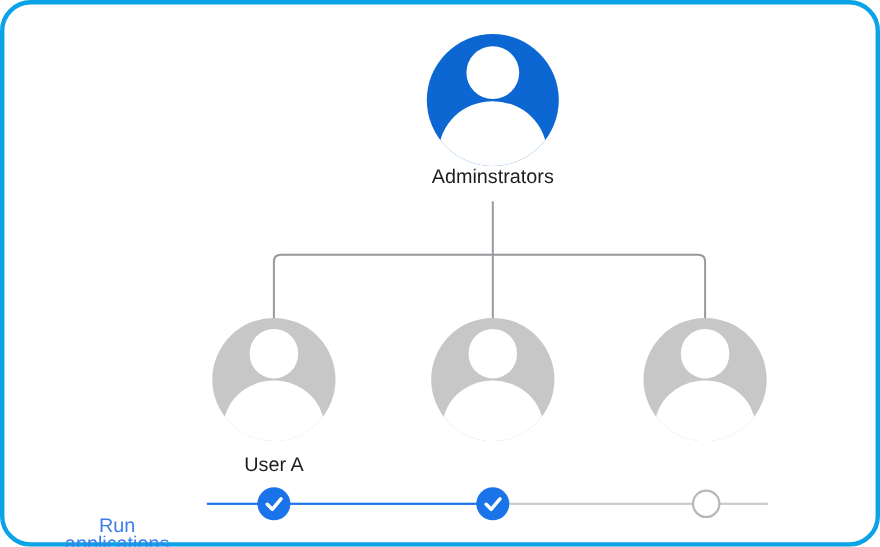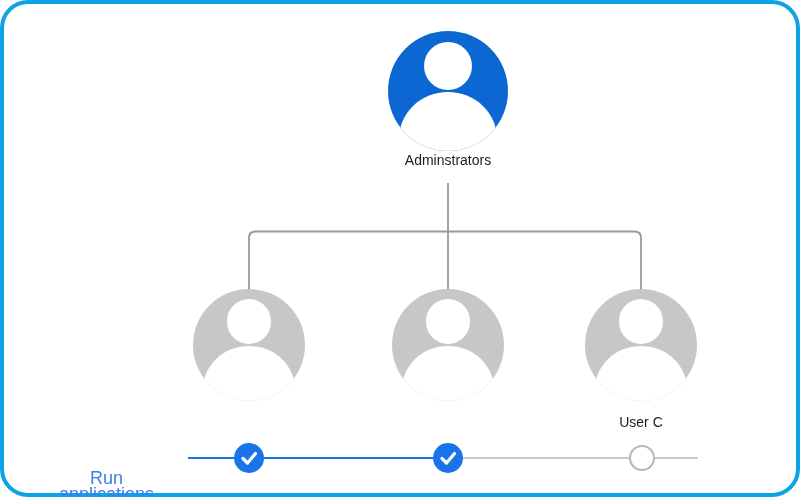--- a/index.html
+++ b/index.html
@@ -24,21 +24,21 @@
   .avatar{position:absolute;border-radius:50%;overflow:hidden;}
   .avatar .head{position:absolute;left:30%;top:9%;width:40%;height:40%;border-radius:50%;background:#fff;}
   .avatar .torso{position:absolute;left:9%;top:51%;width:82%;height:78%;border-radius:50%;background:#fff;}
   .avatar.admin{left:388px;top:31px;width:120px;height:120px;background:var(--admin-blue);}
   .avatar.user{width:112px;height:112px;top:289px;background:var(--avatar-gray);}
   .avatar.user-a{left:193px;}
   .avatar.user-b{left:392px;}
   .avatar.user-c{left:585px;}
 
   
-  .node-label{position:absolute;color:var(--label);font-size:14px;line-height:16px;text-align:center;}
+  .node-label{position:absolute;color:var(--label);font-size:18px;line-height:16px;text-align:center;}
   .admin-label{left:348px;top:152px;width:200px;}
   .user-label{top:414px;width:120px;}
   .user-label.a{left:189px;}
   .user-label.b{left:388px;}
   .user-label.c{left:581px;}
 
   
   .tree{position:absolute;left:0;top:0;pointer-events:none;}
 
   
@@ -69,31 +69,31 @@
   <div class="avatar admin">
     <span class="head"></span>
     <span class="torso"></span>
   </div>
   <div class="node-label admin-label">Adminstrators</div>
 
   <div class="avatar user user-a">
     <span class="head"></span>
     <span class="torso"></span>
   </div>
+  <div class="node-label user-label a">User A</div>
 
   <div class="avatar user user-b">
     <span class="head"></span>
     <span class="torso"></span>
   </div>
 
   <div class="avatar user user-c">
     <span class="head"></span>
     <span class="torso"></span>
   </div>
-  <div class="node-label user-label c">User C</div>
 
   <div class="perm-label">Run applications</div>
 
   <div class="tl-line blue"></div>
   <div class="tl-line gray"></div>
 
   <div class="tl-check a">
     <svg width="30" height="30" viewBox="0 0 30 30">
       <polyline points="9,15.5 13.5,20 21.5,10.5" fill="none" stroke="#ffffff" stroke-width="3.2" stroke-linecap="round" stroke-linejoin="round"></polyline>
     </svg>

